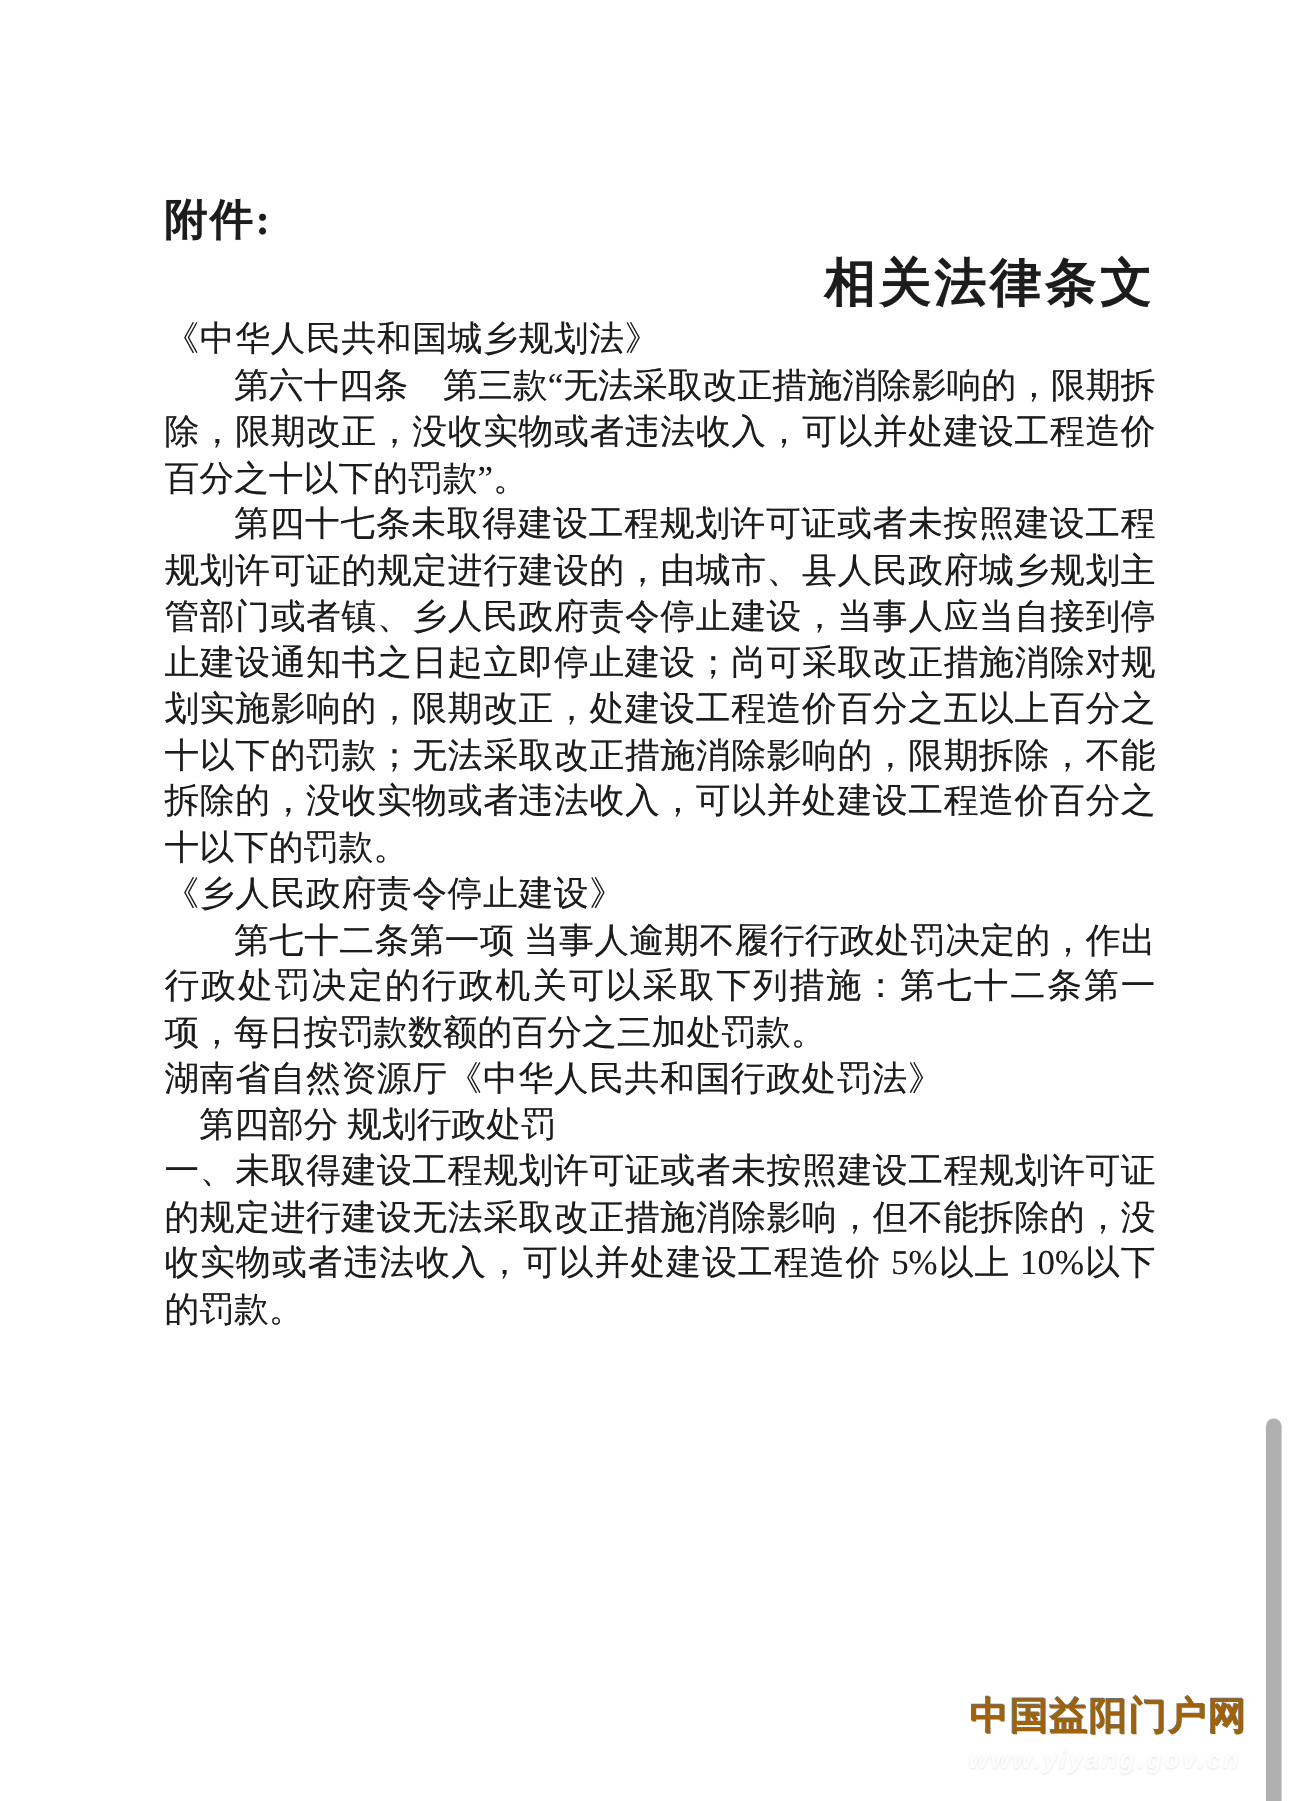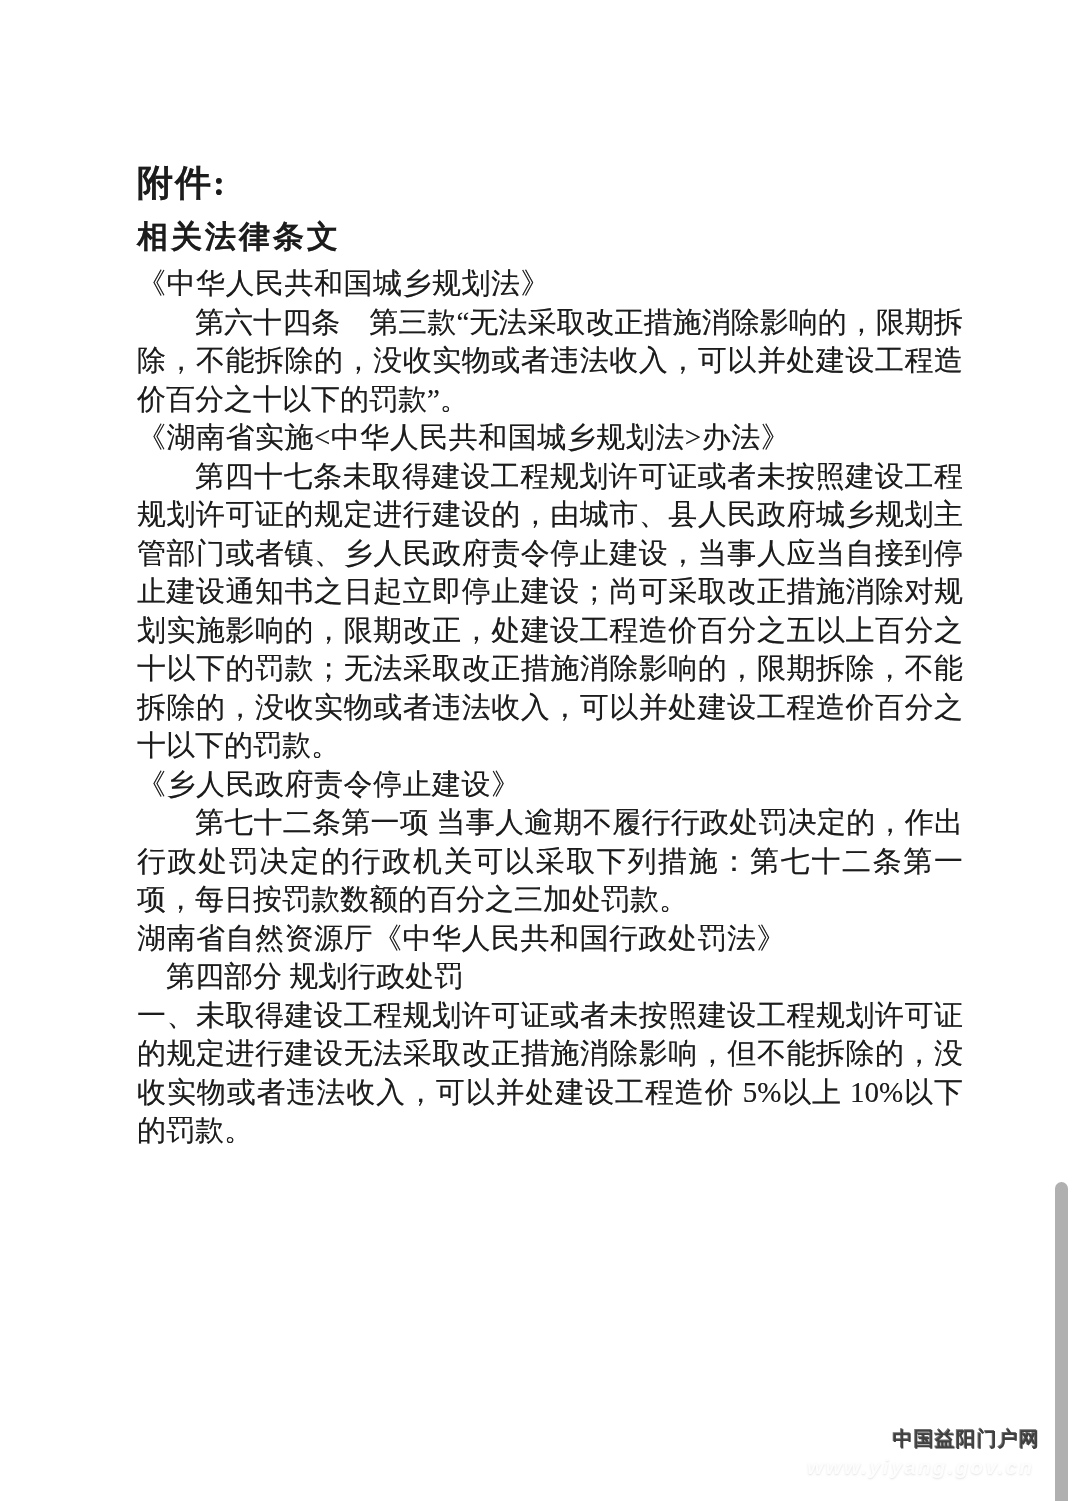--- a/index.html
+++ b/index.html
@@ -21,24 +21,24 @@
   }
   .attachment {
     font-size: 36px;
     font-weight: 700;
     line-height: 46px;
     letter-spacing: 2px;
     text-shadow: 0 0 0.6px rgba(0,0,0,0.5);
   }
   .title {
     margin: 6px 0 0 0;
-    font-size: 31px;
+    font-size: 43px;
     font-weight: 700;
     line-height: 50px;
-    text-align: left;
+    text-align: right;
     letter-spacing: 3px;
     text-shadow: 0 0 0.6px rgba(0,0,0,0.5);
   }
   .bodytext {
     margin-top: 2px;
     font-size: 29px;
     line-height: 38.5px;
     text-align: justify;
     text-justify: inter-character;
     text-shadow: 0 0 0.5px rgba(0,0,0,0.45);
@@ -58,24 +58,24 @@
   .para.flush { text-indent: 0; }
   .watermark {
     position: absolute;
     right: 40px;
     bottom: 22px;
     text-align: right;
     font-family: "Liberation Sans", "DejaVu Sans", sans-serif;
     pointer-events: none;
   }
   .wm-name {
-    font-size: 20px;
+    font-size: 32px;
     font-weight: 700;
     letter-spacing: 1px;
-    color: #404040;
+    color: #a16207;
     text-shadow: -1px -1px 0 #6f6f6f, 1.5px 1.5px 1px #ffffff, 2px 2px 2px #ffffff;
   }
   .wm-url {
     margin-top: 2px;
     margin-right: 6px;
     font-size: 21px;
     font-weight: 700;
     font-style: italic;
     letter-spacing: 2px;
     color: #fdfdfd;
@@ -95,23 +95,22 @@
 <body>
 
 <div class="page">
   <div class="doc">
     <div class="attachment">附件:</div>
 
     <h1 class="title">相关法律条文</h1>
 
     <div class="bodytext">
       <h2 class="heading">《中华人民共和国城乡规划法》</h2>
-      <p class="para">第六十四条　第三款“无法采取改正措施消除影响的，限期拆除，不能拆除的，没收实物或者违法收入，可以并处建设工程造价百分之十以下的罚款”。</p>
+      <p class="para">第六十四条　第三款“无法采取改正措施消除影响的，限期拆除，限期改正，没收实物或者违法收入，可以并处建设工程造价百分之十以下的罚款”。</p>
 
-      <h2 class="heading">《湖南省实施&lt;中华人民共和国城乡规划法&gt;办法》</h2>
       <p class="para">第四十七条未取得建设工程规划许可证或者未按照建设工程规划许可证的规定进行建设的，由城市、县人民政府城乡规划主管部门或者镇、乡人民政府责令停止建设，当事人应当自接到停止建设通知书之日起立即停止建设；尚可采取改正措施消除对规划实施影响的，限期改正，处建设工程造价百分之五以上百分之十以下的罚款；无法采取改正措施消除影响的，限期拆除，不能拆除的，没收实物或者违法收入，可以并处建设工程造价百分之十以下的罚款。</p>
 
       <h2 class="heading">《乡人民政府责令停止建设》</h2>
       <p class="para">第七十二条第一项 当事人逾期不履行行政处罚决定的，作出行政处罚决定的行政机关可以采取下列措施：第七十二条第一项，每日按罚款数额的百分之三加处罚款。</p>
 
       <h2 class="heading">湖南省自然资源厅《中华人民共和国行政处罚法》</h2>
       <p class="para part-label">第四部分 规划行政处罚</p>
       <p class="para flush">一、未取得建设工程规划许可证或者未按照建设工程规划许可证的规定进行建设无法采取改正措施消除影响，但不能拆除的，没收实物或者违法收入，可以并处建设工程造价 5%以上 10%以下的罚款。</p>
     </div>
   </div>

